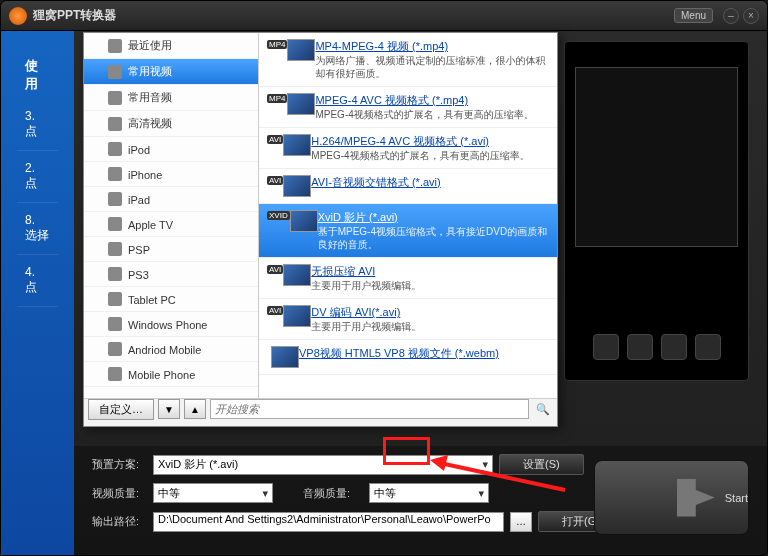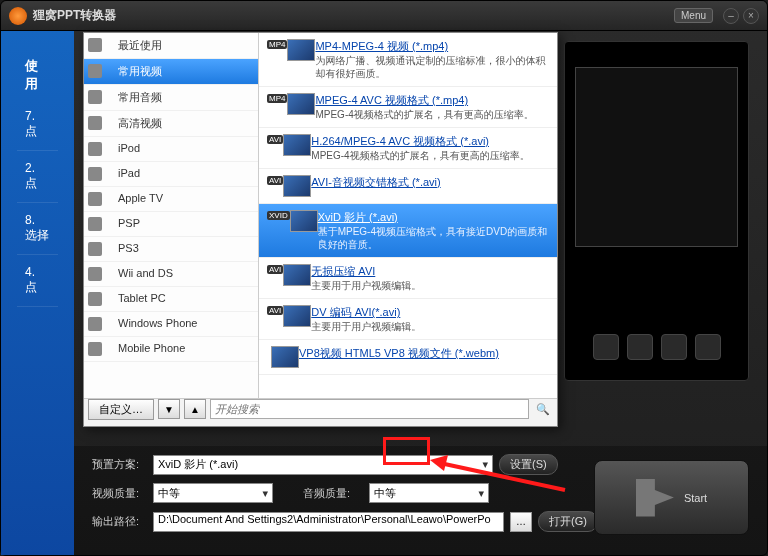--- a/index.html
+++ b/index.html
@@ -21,28 +21,28 @@
 .ctrl-btn{width:26px;height:26px;background:#2a2a2a;border:1px solid #444;border-radius:4px}
 .bottom{position:absolute;bottom:0;left:0;right:0;padding:8px 18px 15px;background:rgba(0,0,0,.3)}
 .row{display:flex;align-items:center;margin-bottom:8px;gap:6px}
 .lbl{color:#ccc;width:55px;font-size:11px}
 .dropdown{background:#fff;border:1px solid #888;height:20px;display:flex;align-items:center;padding:0 4px;color:#000;position:relative}
 .dropdown::after{content:"▾";position:absolute;right:4px;color:#333}
 .dd1{width:340px}
 .dd2{width:120px}
 .dd3{width:120px}
 .textfield{background:#fff;border:1px solid #888;height:20px;padding:0 4px;color:#000;width:351px;overflow:hidden;white-space:nowrap}
-.pill-btn{background:linear-gradient(180deg,#4a4a4a,#222);border:1px solid #555;color:#ddd;padding:2px 10px;border-radius:10px;font-size:11px}
-.start-btn{position:absolute;right:18px;bottom:20px;width:155px;height:75px;background:linear-gradient(180deg,#555,#2a2a2a);border:1px solid #111;border-radius:8px;display:flex;align-items:center;justify-content:center;gap:10px;color:#ddd;font-size:16px}
+.pill-btn{background:linear-gradient(180deg,#4a4a4a,#222);border:1px solid #555;color:#ddd;padding:2px 23px;border-radius:2px;font-size:11px}
+.start-btn{position:absolute;right:18px;bottom:20px;width:155px;height:75px;background:linear-gradient(180deg,#555,#2a2a2a);border:1px solid #111;border-radius:8px;display:flex;align-items:center;justify-content:flex-end;gap:10px;color:#ddd;font-size:16px}
 .start-icon{width:38px;height:38px;background:#777;clip-path:polygon(0 0,0 100%,50% 100%,50% 70%,100% 50%,50% 30%,50% 0)}
 
 .popup{position:absolute;left:83px;top:32px;width:475px;height:395px;background:#fff;border:1px solid #888;box-shadow:3px 3px 10px rgba(0,0,0,.5);display:flex;flex-direction:column}
 .popup-body{flex:1;display:flex;overflow:hidden}
 .cat-list{width:175px;border-right:1px solid #ccc;overflow-y:auto;background:#fdfdfd}
-.cat-item{display:flex;align-items:flex-start;padding:5px 4px;gap:16px;color:#333;cursor:default;border-bottom:1px solid #f0f0f0}
+.cat-item{display:flex;align-items:flex-end;padding:5px 24px;gap:6px;color:#333;cursor:default;border-bottom:1px solid #f0f0f0}
 .cat-item.sel{background:linear-gradient(180deg,#4aa3ff,#1e7ae0);color:#fff}
 .cat-icon{width:14px;height:14px;display:inline-block;background:#888;border-radius:2px}
 .fmt-list{flex:1;overflow-y:auto;background:#fff}
 .fmt-item{display:flex;padding:6px 8px;border-bottom:1px solid #eee}
 .fmt-item.sel{background:linear-gradient(180deg,#4aa3ff,#1e7ae0);color:#fff}
 .fmt-badge{font-size:8px;background:#333;color:#fff;padding:0 2px;border-radius:2px;align-self:flex-start;margin-top:1px}
 .fmt-icon{width:28px;height:22px;background:linear-gradient(135deg,#3a6fb7,#1c3a6e);border:1px solid #999;flex-shrink:0}
 .fmt-text{flex:1}
 .fmt-title{color:#0645ad;text-decoration:underline;font-size:11px}
 .fmt-item.sel .fmt-title{color:#fff}
@@ -65,21 +65,21 @@
   <div class="titlebar">
     <span class="logo"></span>
     <span class="title">狸窝PPT转换器</span>
     <span class="menu-btn">Menu</span>
     <span class="win-btn">–</span>
     <span class="win-btn">×</span>
   </div>
   <div class="body">
     <div class="sidebar">
       <div class="sidebar-title">使用</div>
-      <div class="sidebar-item">7. 点</div>
+      <div class="sidebar-item">3. 点</div>
       <div class="sidebar-item">2. 点</div>
       <div class="sidebar-item">8. 选择</div>
       <div class="sidebar-item">4. 点</div>
     </div>
     <div class="main">
       <div class="preview">
         <div class="preview-inner"></div>
         <div class="controls">
           <div class="ctrl-btn"></div>
           <div class="ctrl-btn"></div>
@@ -140,45 +140,49 @@
         <div class="cat-item">
           <span class="cat-icon"></span>
           <span>高清视频</span>
         </div>
         <div class="cat-item">
           <span class="cat-icon"></span>
           <span>iPod</span>
         </div>
         <div class="cat-item">
           <span class="cat-icon"></span>
+          <span>iPhone</span>
+        </div>
+        <div class="cat-item">
+          <span class="cat-icon"></span>
           <span>iPad</span>
         </div>
         <div class="cat-item">
           <span class="cat-icon"></span>
           <span>Apple TV</span>
         </div>
         <div class="cat-item">
           <span class="cat-icon"></span>
           <span>PSP</span>
         </div>
         <div class="cat-item">
           <span class="cat-icon"></span>
           <span>PS3</span>
         </div>
         <div class="cat-item">
           <span class="cat-icon"></span>
-          <span>Wii and DS</span>
-        </div>
-        <div class="cat-item">
-          <span class="cat-icon"></span>
           <span>Tablet PC</span>
         </div>
         <div class="cat-item">
           <span class="cat-icon"></span>
           <span>Windows Phone</span>
+        </div>
+        <div class="cat-item">
+          <span class="cat-icon"></span>
+          <span>Andriod Mobile</span>
         </div>
         <div class="cat-item">
           <span class="cat-icon"></span>
           <span>Mobile Phone</span>
         </div>
       </div>
     <div class="fmt-list" id="fmtList">
         <div class="fmt-item">
           <span class="fmt-badge">MP4</span>
           <span class="fmt-icon"></span>

